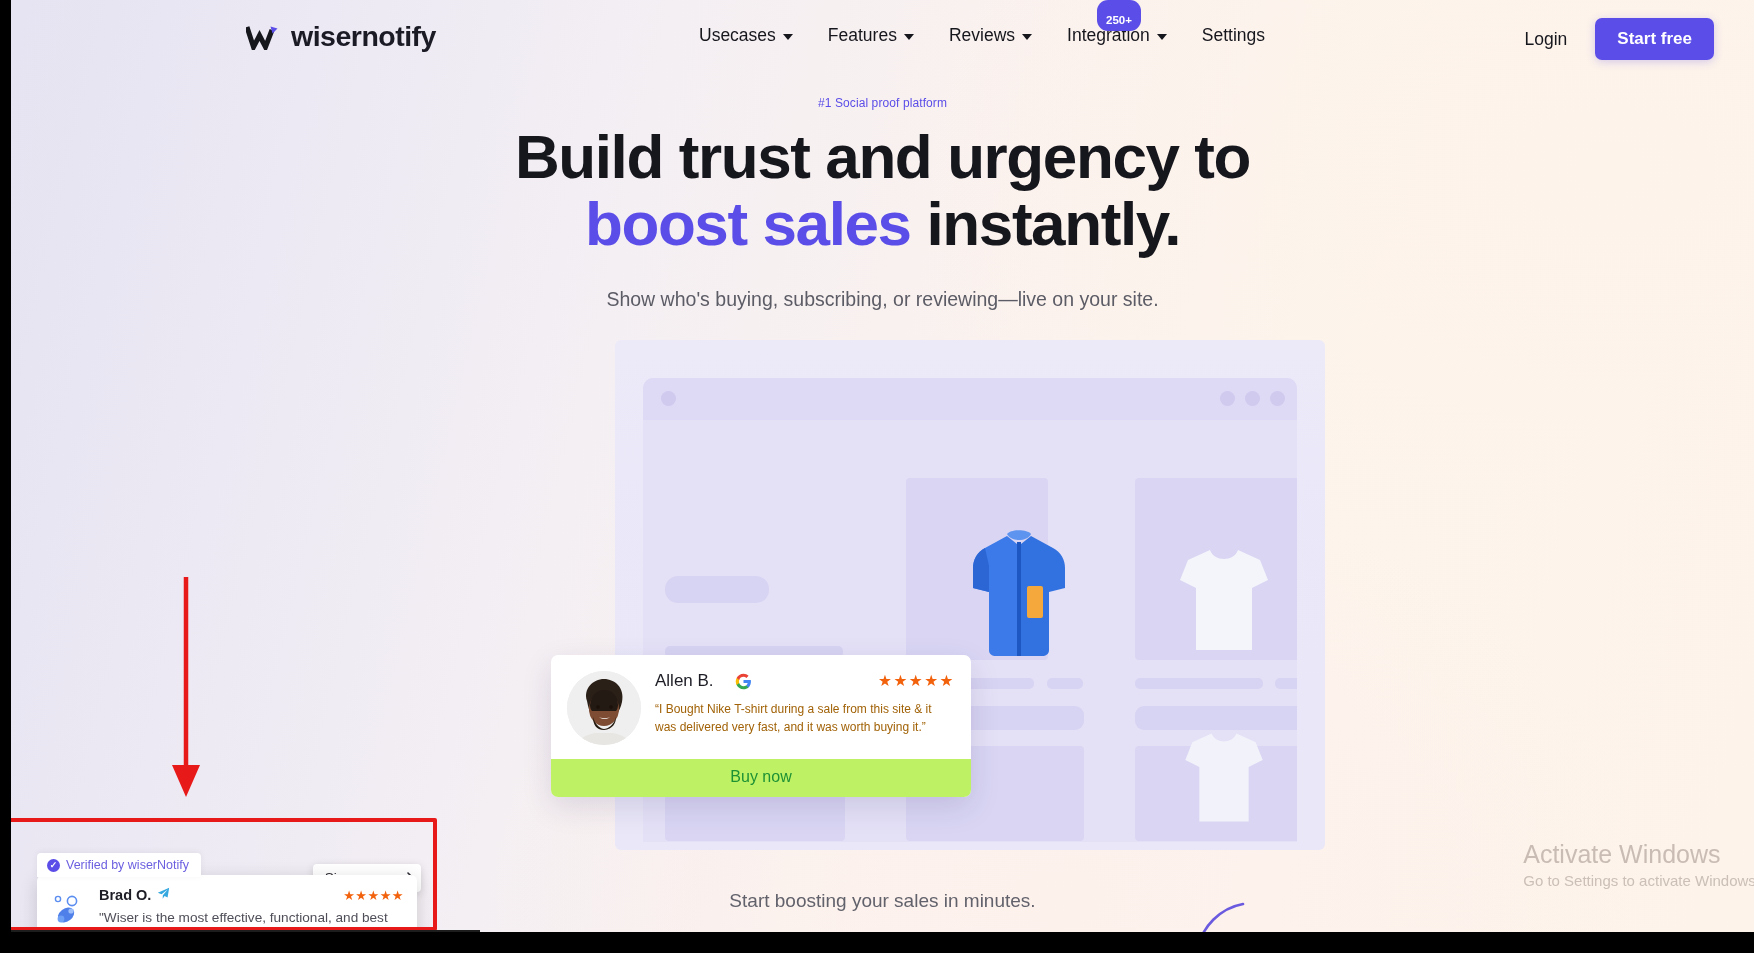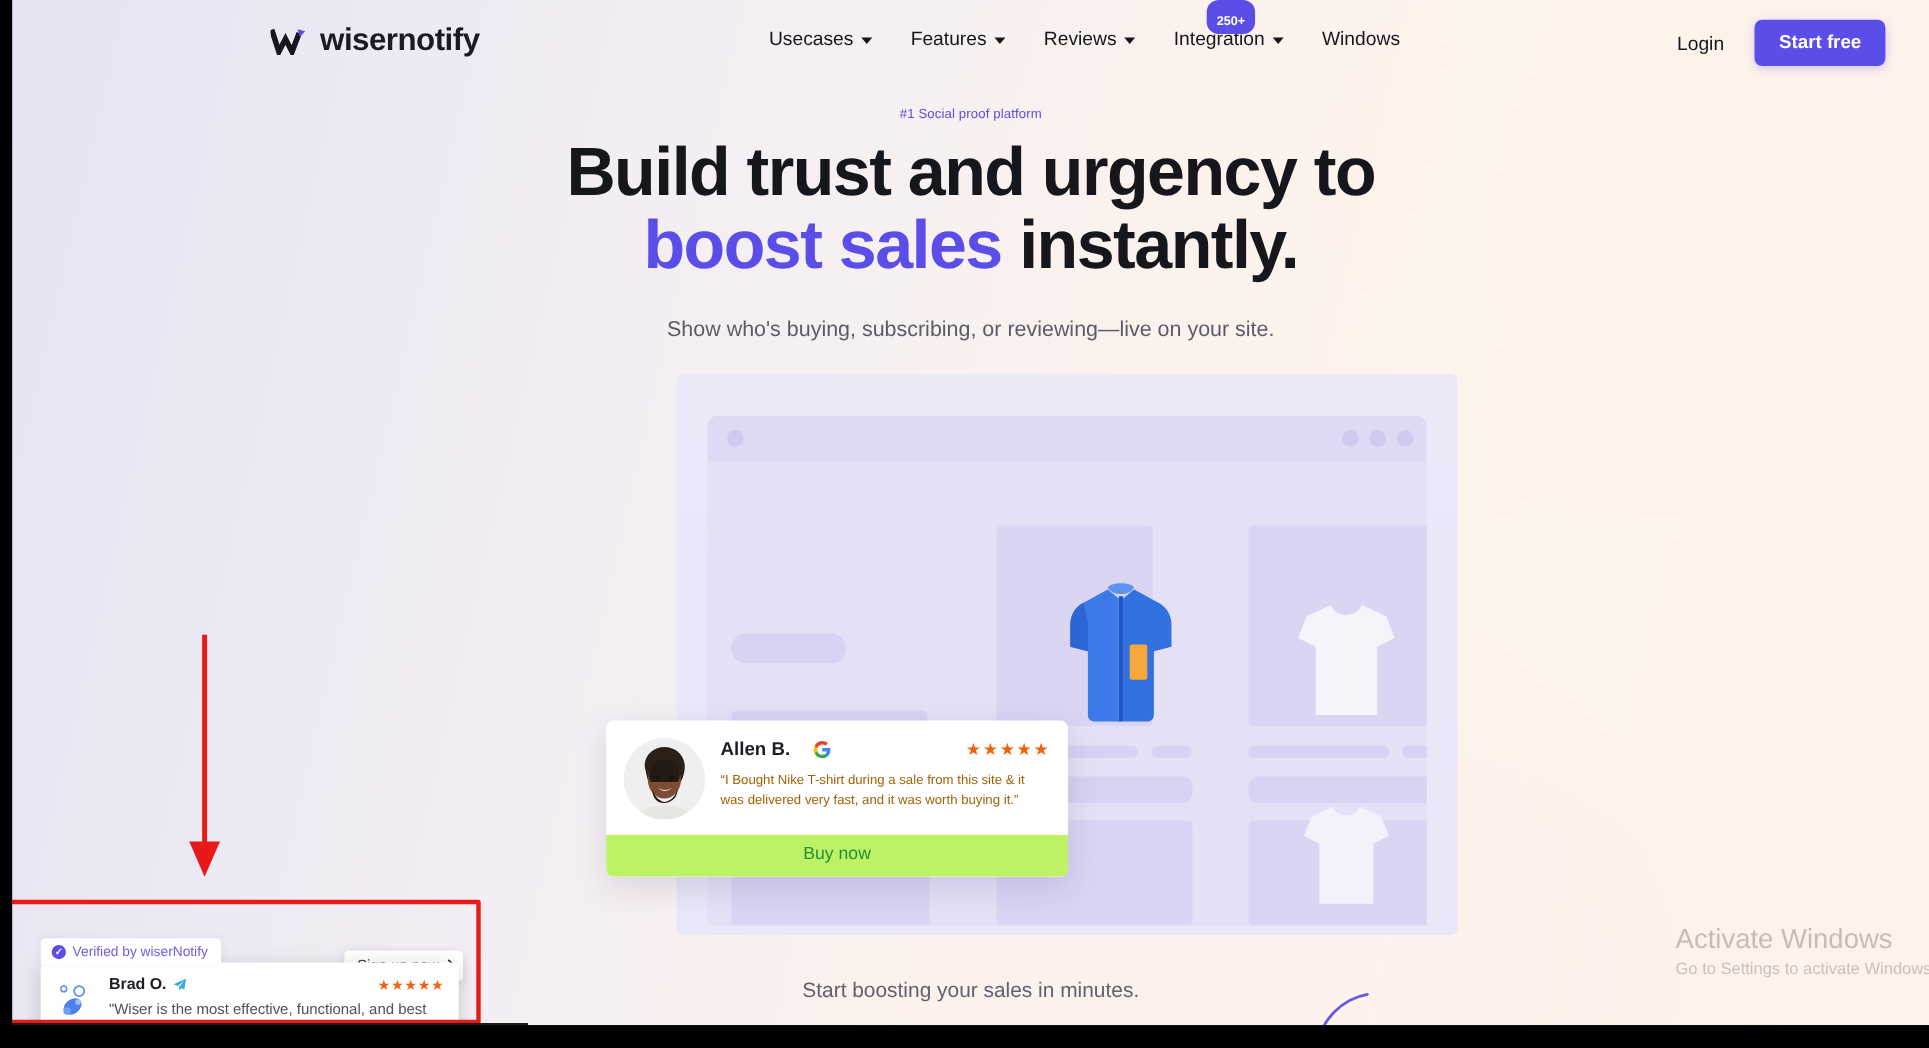--- a/index.html
+++ b/index.html
@@ -146,21 +146,21 @@
   }
   .rc-body { display: flex; padding: 16px 16px 14px 16px; gap: 14px; }
   .rc-avatar {
     width: 74px; height: 74px; border-radius: 50%;
     flex: 0 0 74px; overflow: hidden; background: #efefef;
     position: relative;
   }
   .rc-main { flex: 1; min-width: 0; }
   .rc-top { display: flex; align-items: center; justify-content: space-between; }
   .rc-name {
-    font-size: 17px; font-weight: 700; color: #1d1d26;
+    font-size: 17px; font-weight: 400; color: #1d1d26;
     display: flex; align-items: center; gap: 21px;
   }
   .rc-stars { color: #f2610c; font-size: 15.5px; letter-spacing: 1.5px; }
   .rc-quote {
     margin-top: 9px; font-size: 12px; line-height: 1.52; color: #a16207;
   }
   .rc-cta {
     background: #bef264; color: #1e9135;
     text-align: center; padding: 9px 0 11px;
     font-size: 16px; cursor: pointer;
@@ -213,21 +213,21 @@
     background: #fff; border-radius: 6px;
     box-shadow: 0 4px 18px rgba(0,0,0,0.16);
     display: flex; gap: 10px;
     padding: 12px 13px 14px 12px;
   }
   .wn-icon { flex: 0 0 40px; width: 40px; height: 40px; position: relative; margin-top: 3px; }
   .wn-body { flex: 1; min-width: 0; }
   .wn-top { display: flex; align-items: center; justify-content: space-between; }
   .wn-name {
     font-size: 14.5px; font-weight: 700; color: #1d1d26;
-    display: flex; align-items: center; gap: 6px;
+    display: flex; align-items: flex-start; gap: 6px;
   }
   .wn-stars { color: #f2610c; font-size: 13px; letter-spacing: 0.5px; }
   .wn-text { margin-top: 5px; font-size: 13.6px; line-height: 1.42; color: #4f4f59; }
 
   
   .red-box {
     position: absolute; left: 4px; top: 818px;
     width: 433px; height: 113px;
     border: 4px solid #e81a19; border-radius: 2px;
     pointer-events: none; z-index: 40;
@@ -281,21 +281,21 @@
         <div class="nav-item">
           <span>Reviews</span>
           <i class="caret"></i>
         </div>
         <div class="nav-item">
           <span class="nav-badge">250+</span>
           <span>Integration</span>
           <i class="caret"></i>
         </div>
         <div class="nav-item">
-          <span>Windows</span>
+          <span>Settings</span>
         </div>
       </nav>
 
       <div class="nav-right">
         <span class="login-link">Login</span>
         <button class="start-free-btn">Start free</button>
       </div>
     </div>
 
     <div class="hero">

